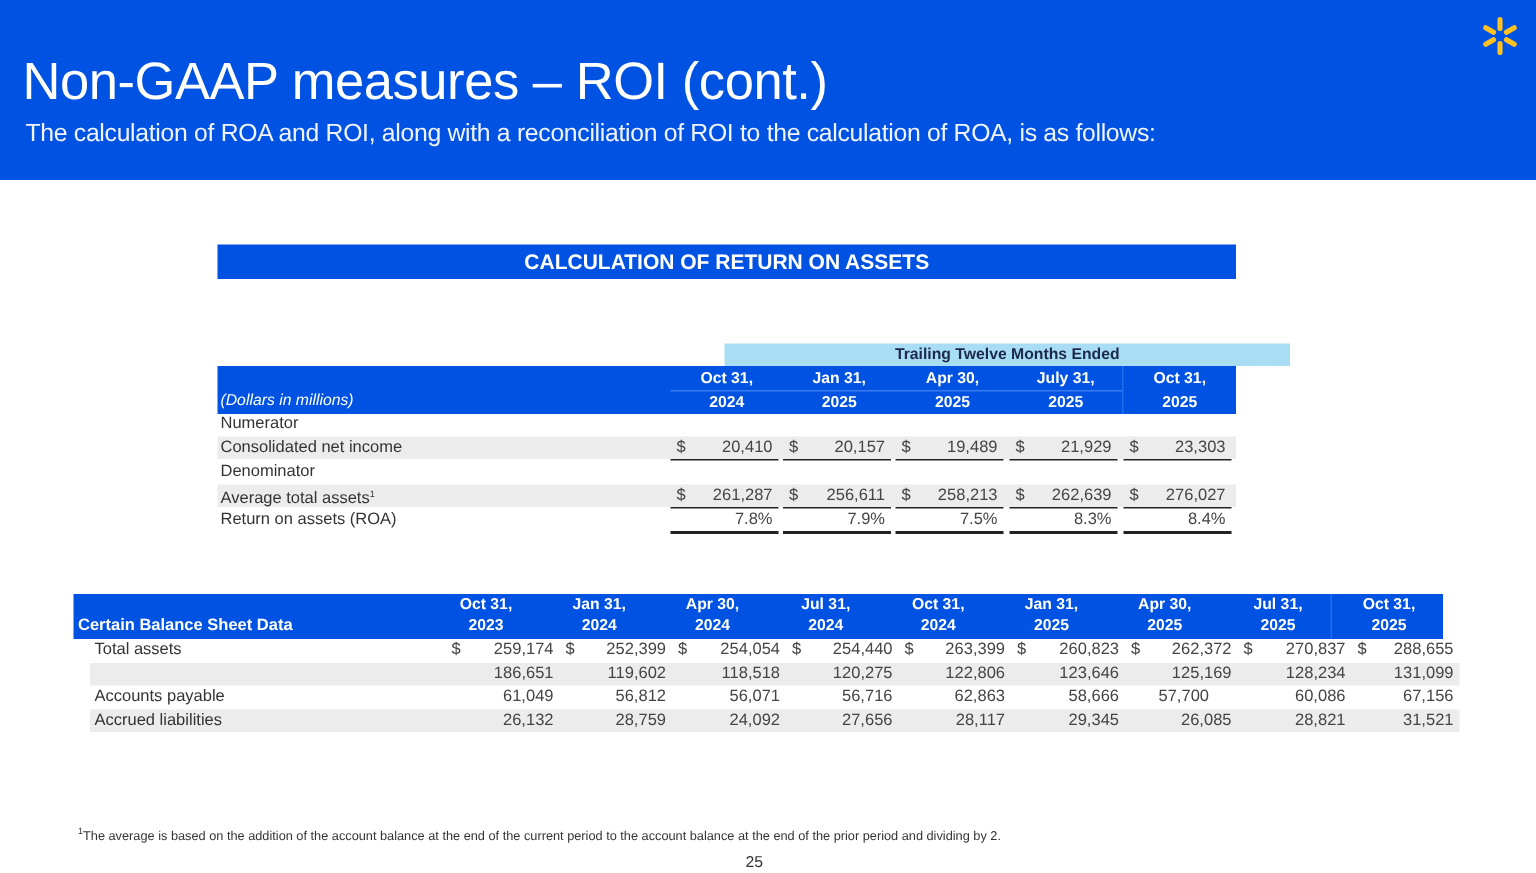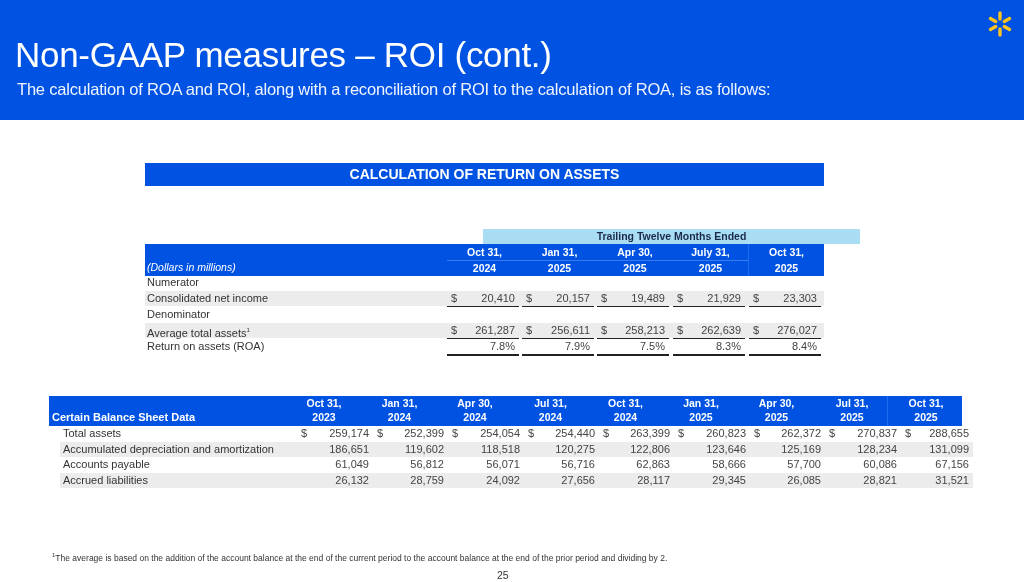--- a/index.html
+++ b/index.html
@@ -262,21 +262,20 @@
         <span class="dol" style="left:4px">$</span>
         <span class="num">270,837</span>
       </div>
     <div class="cell" style="left:841px;width:72px">
         <span class="dol" style="left:4px">$</span>
         <span class="num">288,655</span>
       </div>
   </div>
 
   <div class="bs-row shade" style="top:45.5px">
-    <span class="lbl">Accumulated depreciation and amortization</span>
     <div class="cell" style="left:237px;width:76px">
         <span class="num">186,651</span>
       </div>
     <div class="cell" style="left:313px;width:75px">
         <span class="num">119,602</span>
       </div>
     <div class="cell" style="left:388px;width:76px">
         <span class="num">118,518</span>
       </div>
     <div class="cell" style="left:464px;width:75px">
@@ -312,21 +311,21 @@
       </div>
     <div class="cell" style="left:464px;width:75px">
         <span class="num">56,716</span>
       </div>
     <div class="cell" style="left:539px;width:75px">
         <span class="num">62,863</span>
       </div>
     <div class="cell" style="left:614px;width:76px">
         <span class="num">58,666</span>
       </div>
-    <div class="cell" style="left:690px;width:75px">
+    <div class="cell" style="left:675px;width:75px">
         <span class="num">57,700</span>
       </div>
     <div class="cell" style="left:765px;width:76px">
         <span class="num">60,086</span>
       </div>
     <div class="cell" style="left:841px;width:72px">
         <span class="num">67,156</span>
       </div>
   </div>
 

